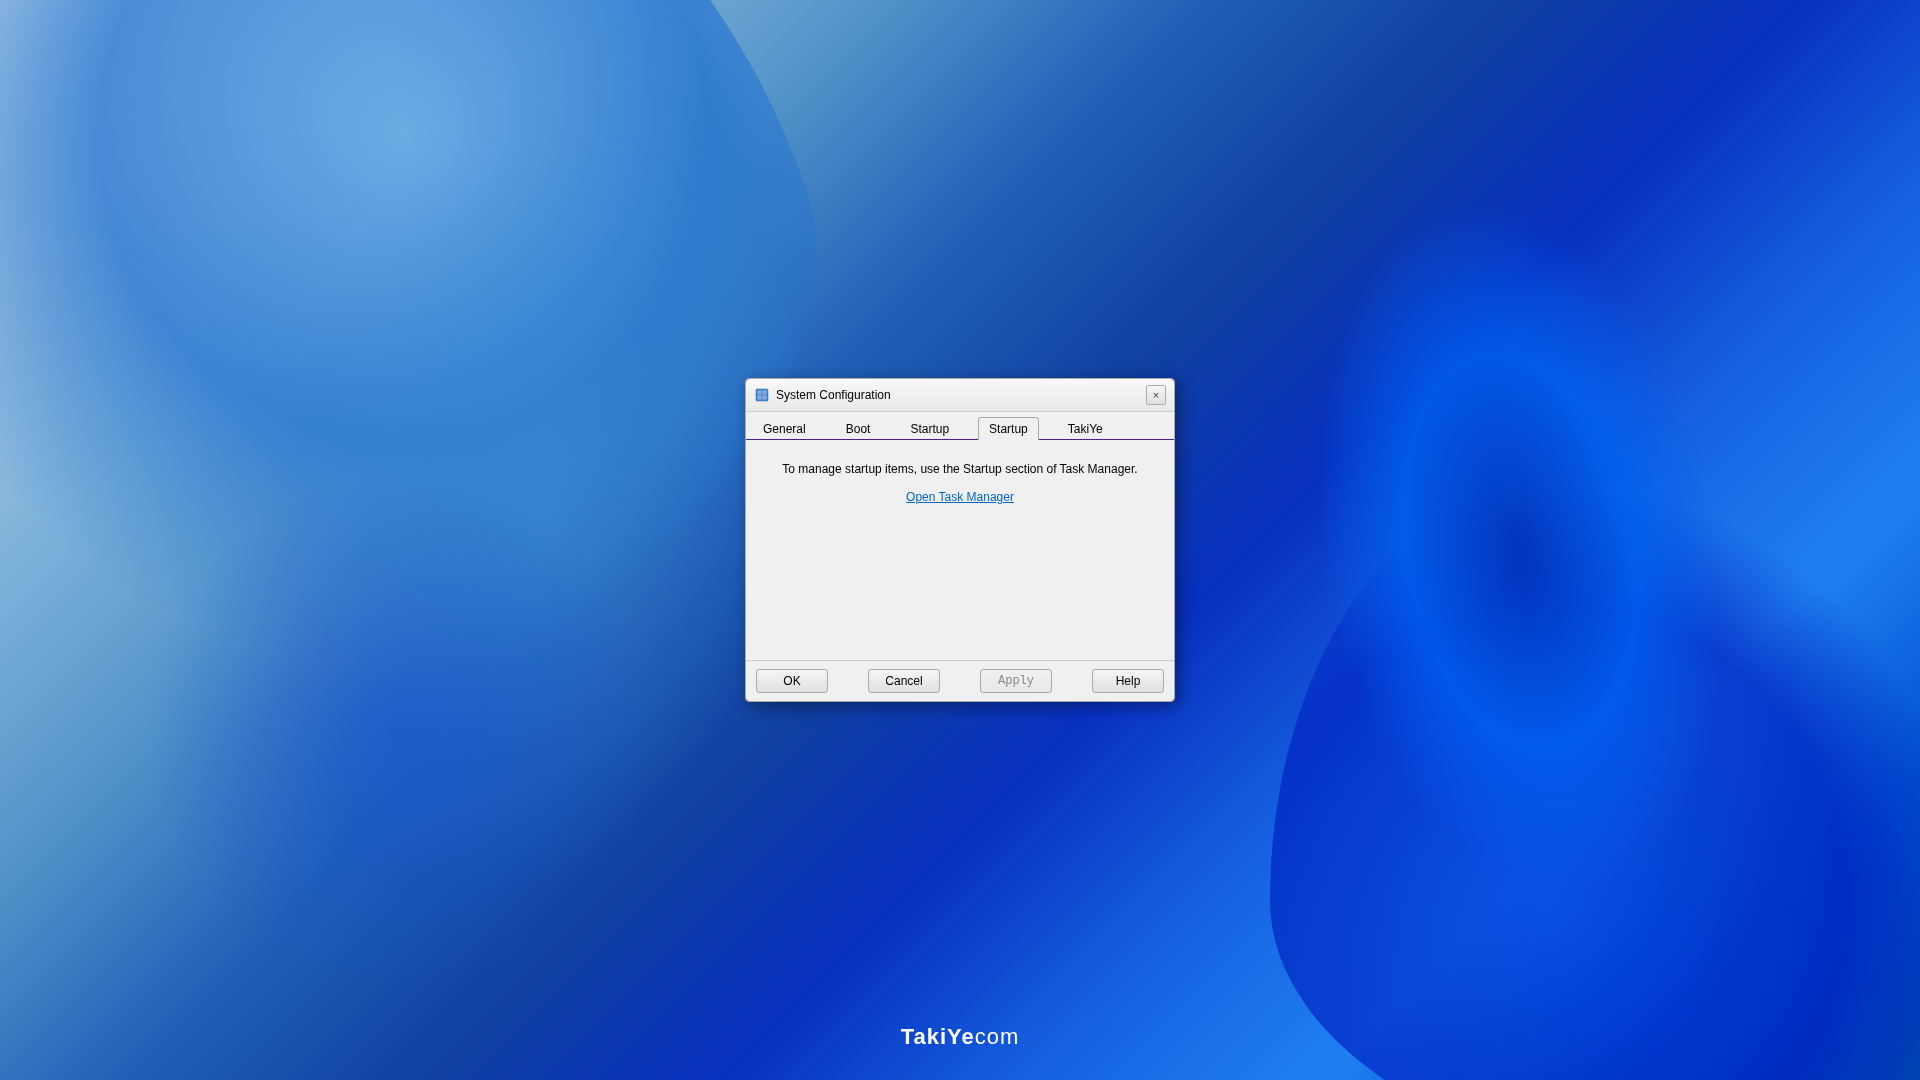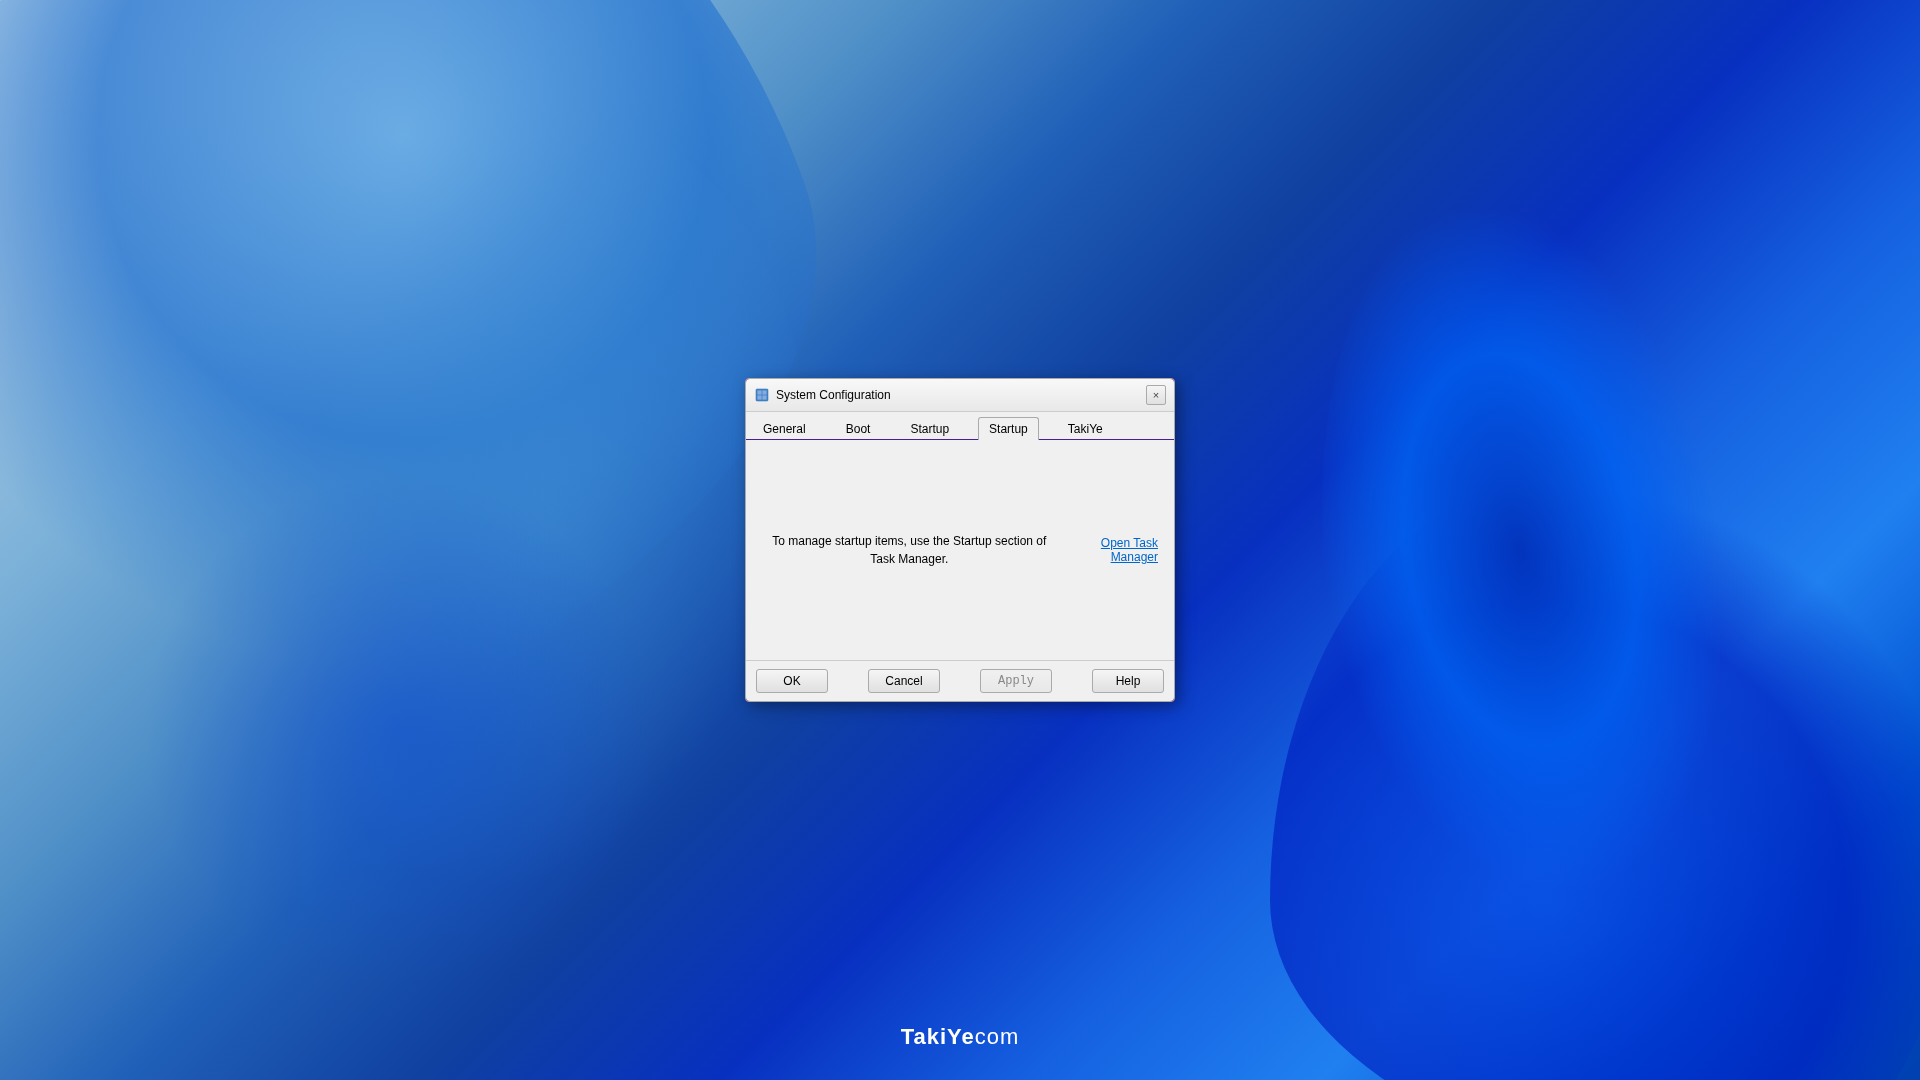--- a/index.html
+++ b/index.html
@@ -206,21 +206,21 @@
       border-bottom-color: #f0f0f0;
       z-index: 1;
     }
 
     
     .dialog-content {
       padding: 20px 16px;
       min-height: 220px;
       background: #f0f0f0;
       display: flex;
-      flex-direction: row;
+      flex-direction: column;
       align-items: center;
       gap: 12px;
     }
 
     .startup-text {
       font-size: 12px;
       color: #000;
       text-align: center;
       line-height: 1.5;
     }

